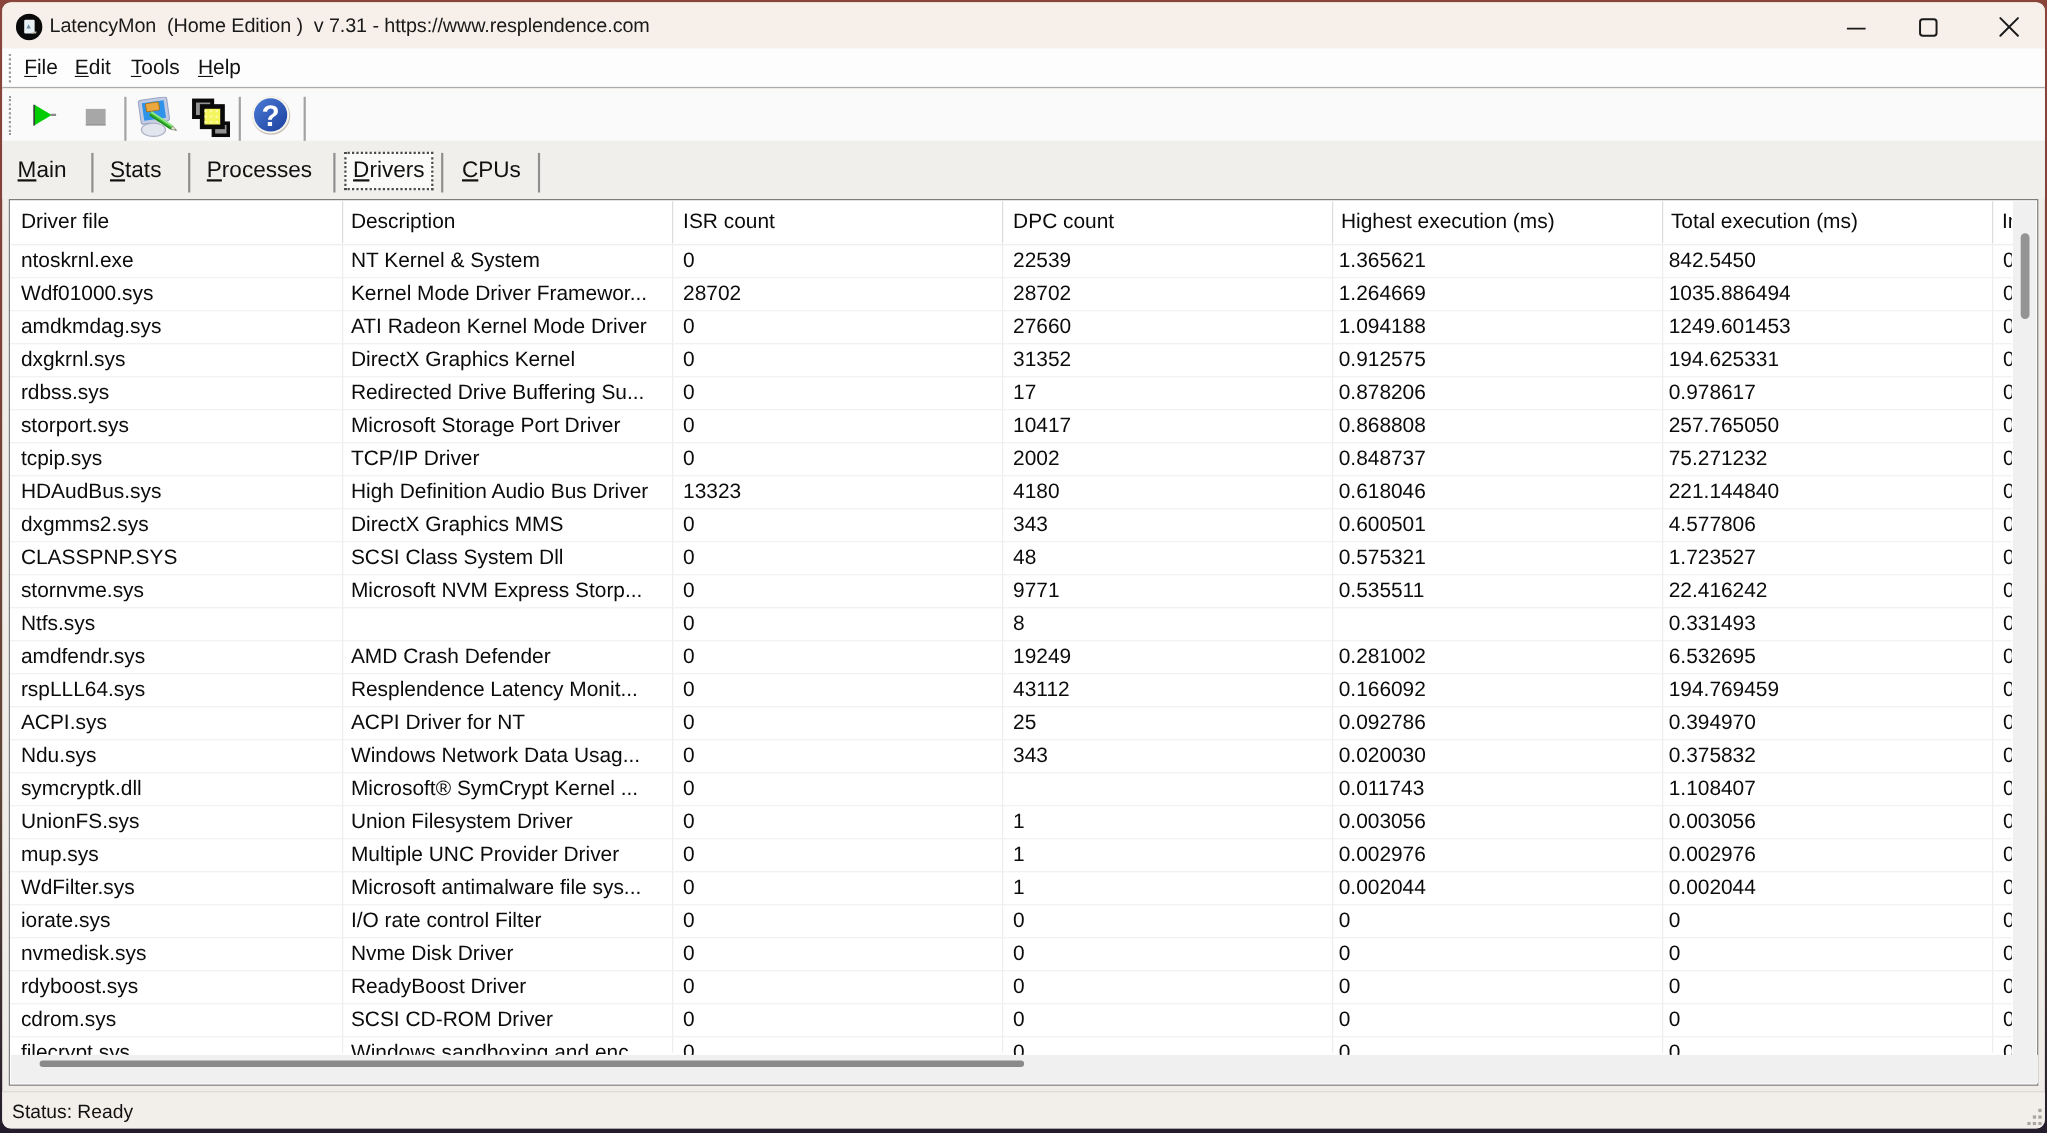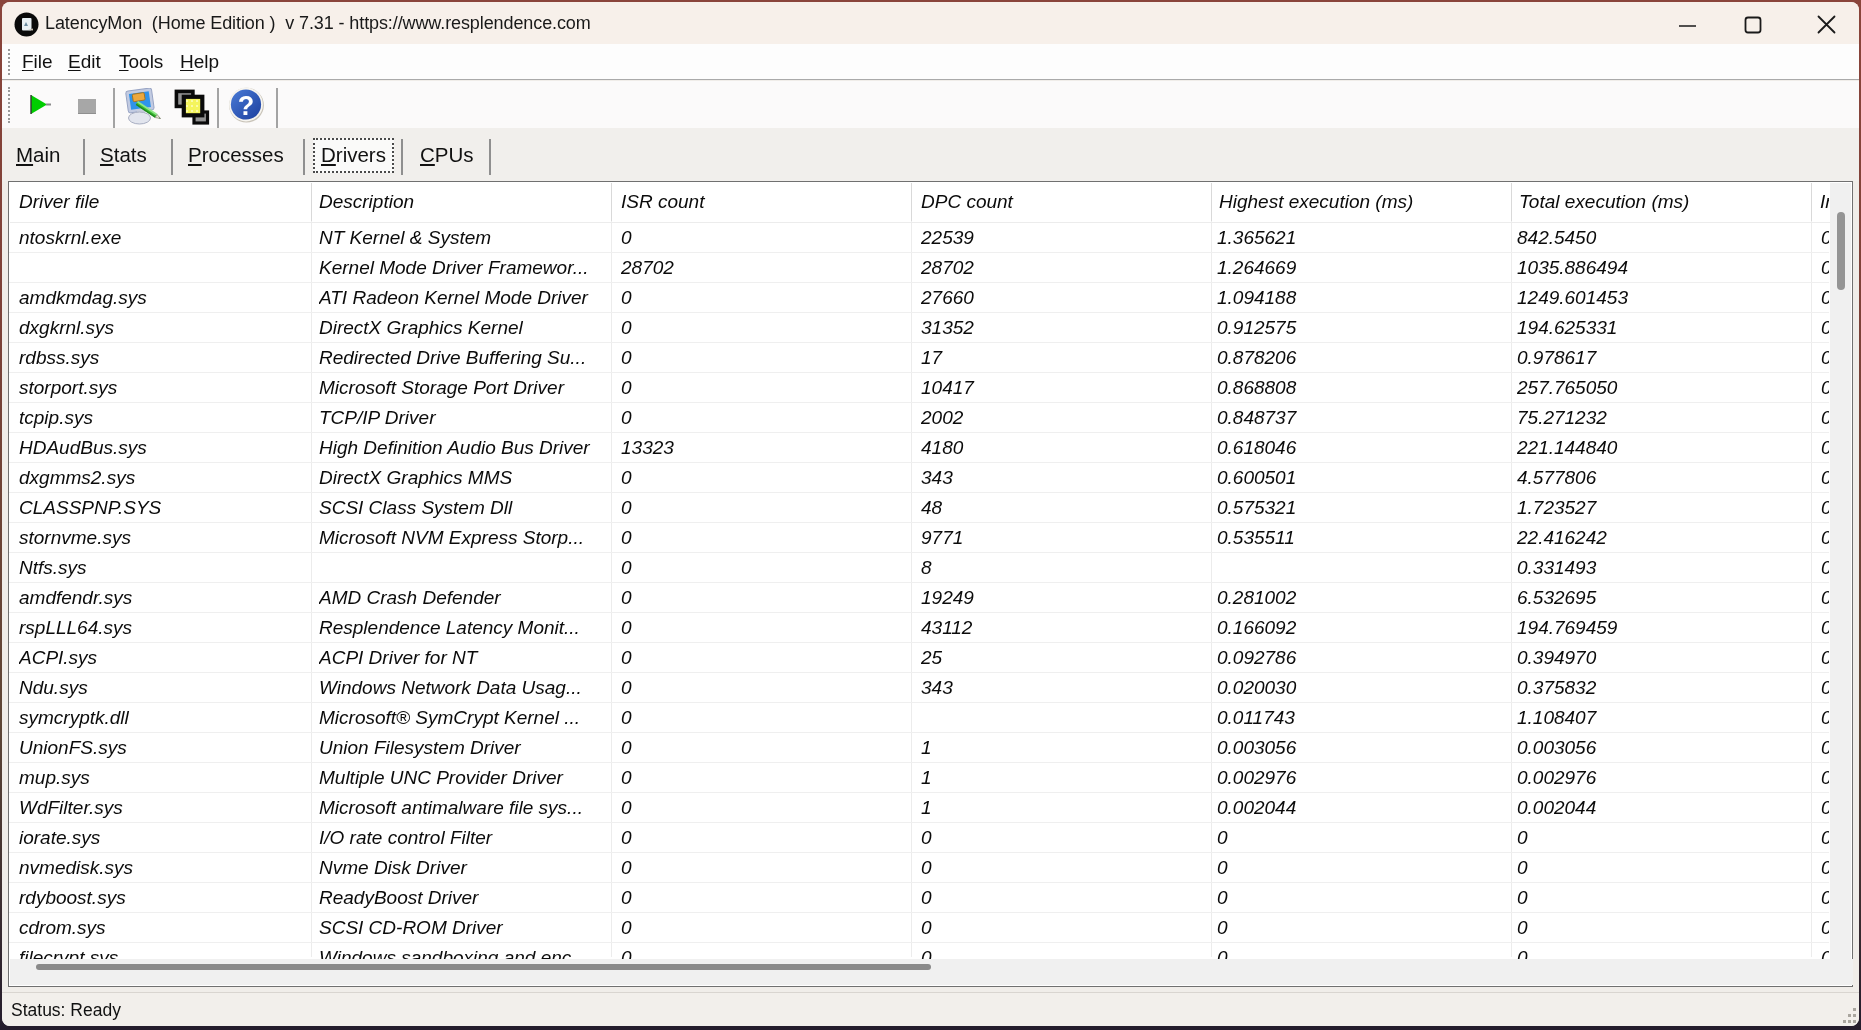--- a/index.html
+++ b/index.html
@@ -27,21 +27,21 @@
 #toolbar { position:absolute; left:0; top:79px; width:100%; height:47px; background:#fbfafa; }
 .tsep { position:absolute; top:7px; height:41px; width:2px; background:#a3a3a3; }
 
 #tabrow { position:absolute; left:0; top:126px; width:100%; height:53px; background:#f1efec; }
 .tab { position:absolute; top:0; height:53px; line-height:53px; font-size:20.5px; color:#111; }
 .tabsep { position:absolute; top:11px; height:36px; width:2px; background:#8f8f8f; }
 #focusbox { position:absolute; left:311px; top:10px; width:81px; height:35px; border:2px dotted #4a4a4a; background:#fafaf9; }
 
 #table {
   position:absolute; left:6px; top:179px; width:1845px; height:806px;
-  background:#ffffff; border:1px solid #707070;font-style:italic;
+  background:#ffffff; border:1px solid #707070;
 }
 .hdr { position:absolute; top:0; height:39px; line-height:40px; font-size:19px; color:#0b0b0b; white-space:nowrap; }
 .vline { position:absolute; top:1px; width:1px; height:38px; background:#d9d9d9; }
 .vlineb { position:absolute; top:39px; width:1px; background:#ececec; }
 #rows { position:absolute; left:0; top:41px; width:1820px; height:736px; overflow:hidden; }
 .row { position:absolute; left:0; width:1822px; height:30px; border-bottom:1px solid #efefef; }
 .c { position:absolute; top:0; height:30px; line-height:30px; font-size:19px; color:#0b0b0b; white-space:nowrap; overflow:hidden; }
 
 #vsb { position:absolute; right:1px; top:1px; width:21px; height:777px; background:#f0f0f0; }
 #vthumb { position:absolute; left:7px; top:29px; width:8px; height:78px; background:#949494; border-radius:4px; }
@@ -184,20 +184,21 @@
       <div class="row" style="top:0px">
           <div class="c" style="left:10px;width:288px">ntoskrnl.exe</div>
           <div class="c" style="left:310px;width:288px">NT Kernel &amp; System</div>
           <div class="c" style="left:612px;width:286px">0</div>
           <div class="c" style="left:912px;width:286px">22539</div>
           <div class="c" style="left:1208px;width:290px">1.365621</div>
           <div class="c" style="left:1508px;width:290px">842.5450</div>
           <div class="c" style="left:1812px;width:10px">0</div>
         </div>
       <div class="row" style="top:30px">
+          <div class="c" style="left:10px;width:288px">Wdf01000.sys</div>
           <div class="c" style="left:310px;width:288px">Kernel Mode Driver Framewor...</div>
           <div class="c" style="left:612px;width:286px">28702</div>
           <div class="c" style="left:912px;width:286px">28702</div>
           <div class="c" style="left:1208px;width:290px">1.264669</div>
           <div class="c" style="left:1508px;width:290px">1035.886494</div>
           <div class="c" style="left:1812px;width:10px">0</div>
         </div>
       <div class="row" style="top:60px">
           <div class="c" style="left:10px;width:288px">amdkmdag.sys</div>
           <div class="c" style="left:310px;width:288px">ATI Radeon Kernel Mode Driver</div>

